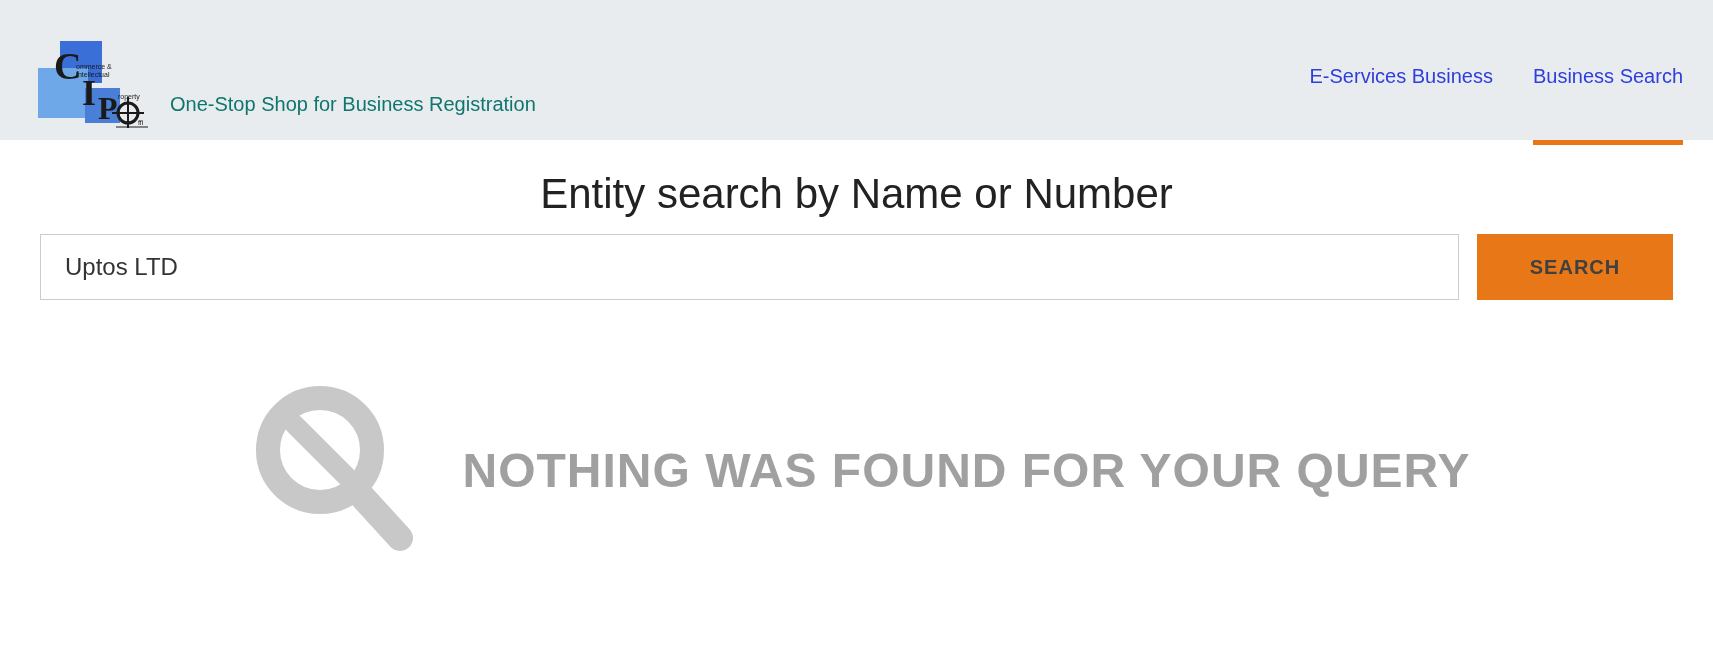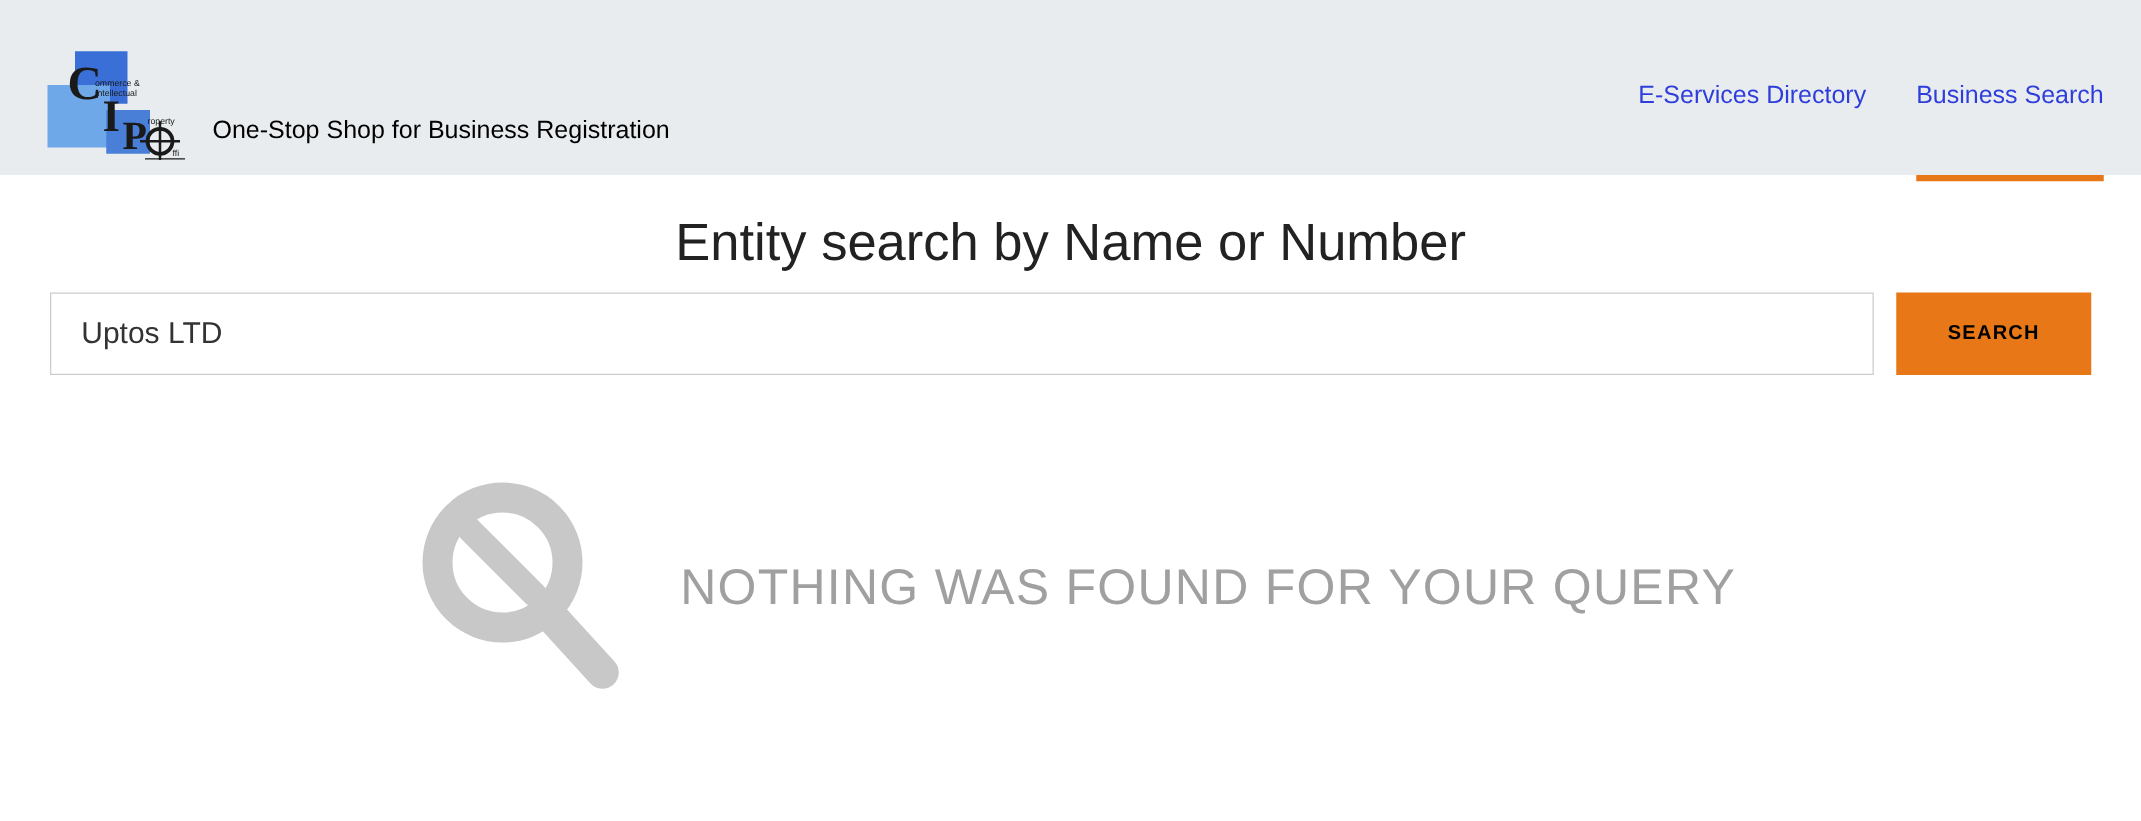--- a/index.html
+++ b/index.html
@@ -23,21 +23,21 @@
       display: flex;
       align-items: center;
       gap: 20px;
     }
     .logo {
       width: 120px;
       height: 95px;
       position: relative;
     }
     .logo-text {
-      color: #000000;
+      color: #0f766e;
       font-size: 20px;
       font-weight: 500;
       margin-top: 48px;
     }
     .nav {
       display: flex;
       gap: 40px;
       align-items: flex-start;
       height: 100%;
       padding-top: 45px;
@@ -70,45 +70,45 @@
     .search-input {
       flex: 1;
       height: 66px;
       border: 1px solid #ccc;
       padding: 16px 24px;
       font-size: 24px;
       color: #333;
       outline: none;
     }
     .search-button {
-      width: 156px;
+      width: 196px;
       height: 66px;
       background: #e87817;
-      color: #000000;
+      color: #404040;
       border: none;
-      font-size: 16px;
+      font-size: 20px;
       font-weight: 600;
       letter-spacing: 1px;
       cursor: pointer;
     }
     .no-results {
       display: flex;
       align-items: center;
       justify-content: center;
       gap: 40px;
       margin-top: 40px;
     }
     .no-results-icon {
       width: 180px;
       height: 180px;
       flex-shrink: 0;
     }
     .no-results-text {
-      font-size: 40px;
-      font-weight: 400;
+      font-size: 48px;
+      font-weight: 700;
       color: #a0a0a0;
       letter-spacing: 1px;
     }
   </style>
 </head>
 <body>
 
 <div class="header">
   <div class="header-left">
     <div class="logo">
@@ -125,21 +125,21 @@
         <text x="46" y="36" font-size="7" fill="#1a1a1a">ommerce &amp;</text>
         <text x="46" y="44" font-size="7" fill="#1a1a1a">Intellectual</text>
         <text x="88" y="66" font-size="7" fill="#1a1a1a">roperty</text>
         <text x="108" y="92" font-size="7" fill="#1a1a1a">ffi</text>
         <line x1="86" y1="94" x2="118" y2="94" stroke="#1a1a1a" stroke-width="1"></line>
       </svg>
     </div>
     <div class="logo-text">One-Stop Shop for Business Registration</div>
   </div>
   <div class="nav">
-    <div class="nav-item">E-Services Directory</div>
+    <div class="nav-item">E-Services Business</div>
     <div class="nav-item active">Business Search</div>
   </div>
 </div>
 
 <div class="main">
   <h1 class="page-title">Entity search by Name or Number</h1>
   <div class="search-row">
     <input type="text" class="search-input" value="Uptos LTD" style="">
     <button class="search-button">SEARCH</button>
   </div>

